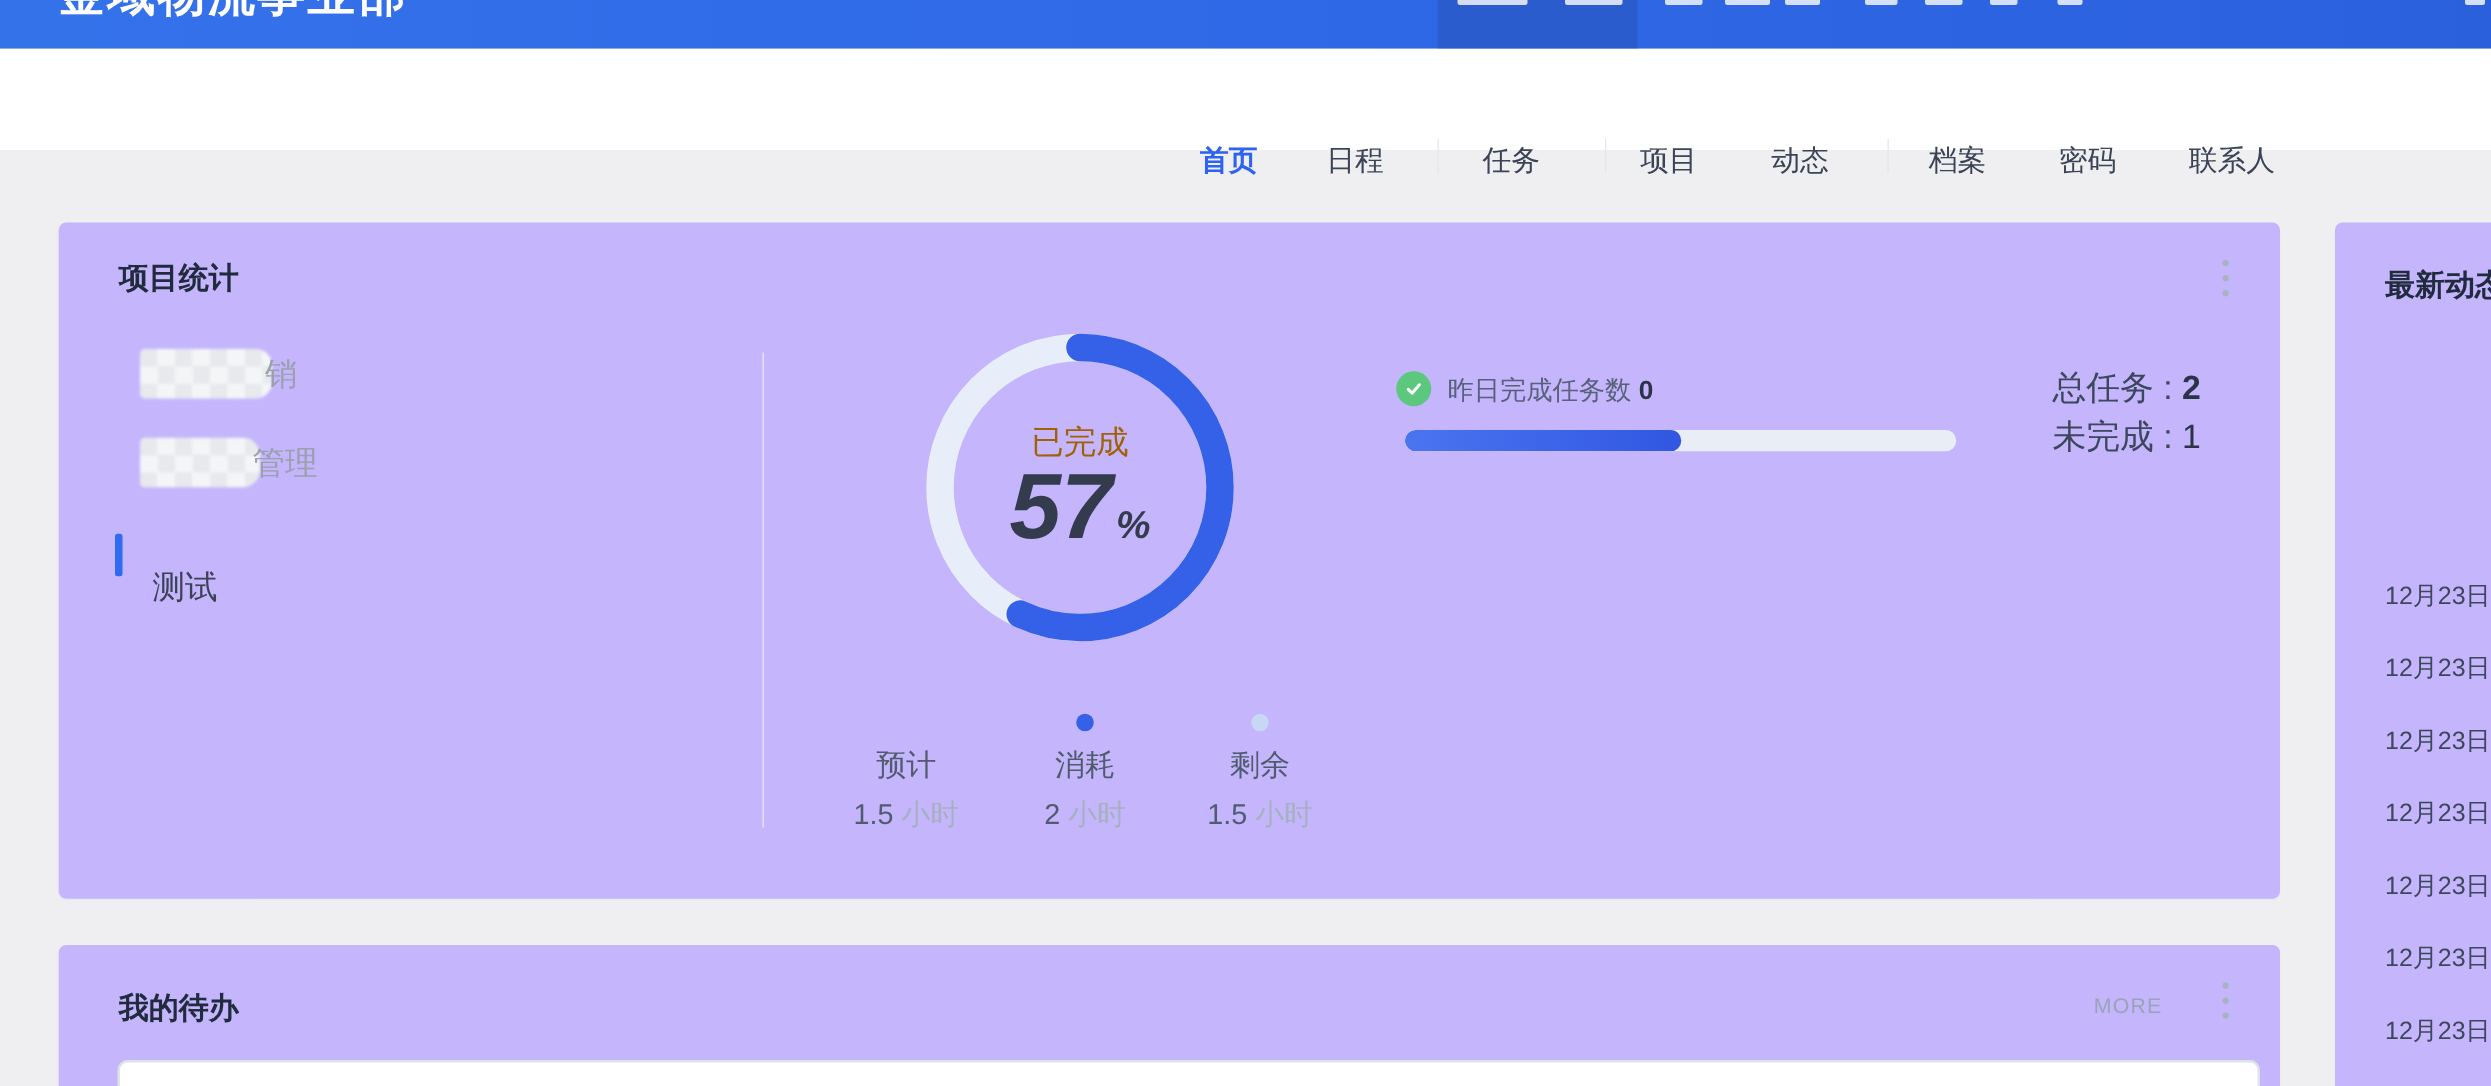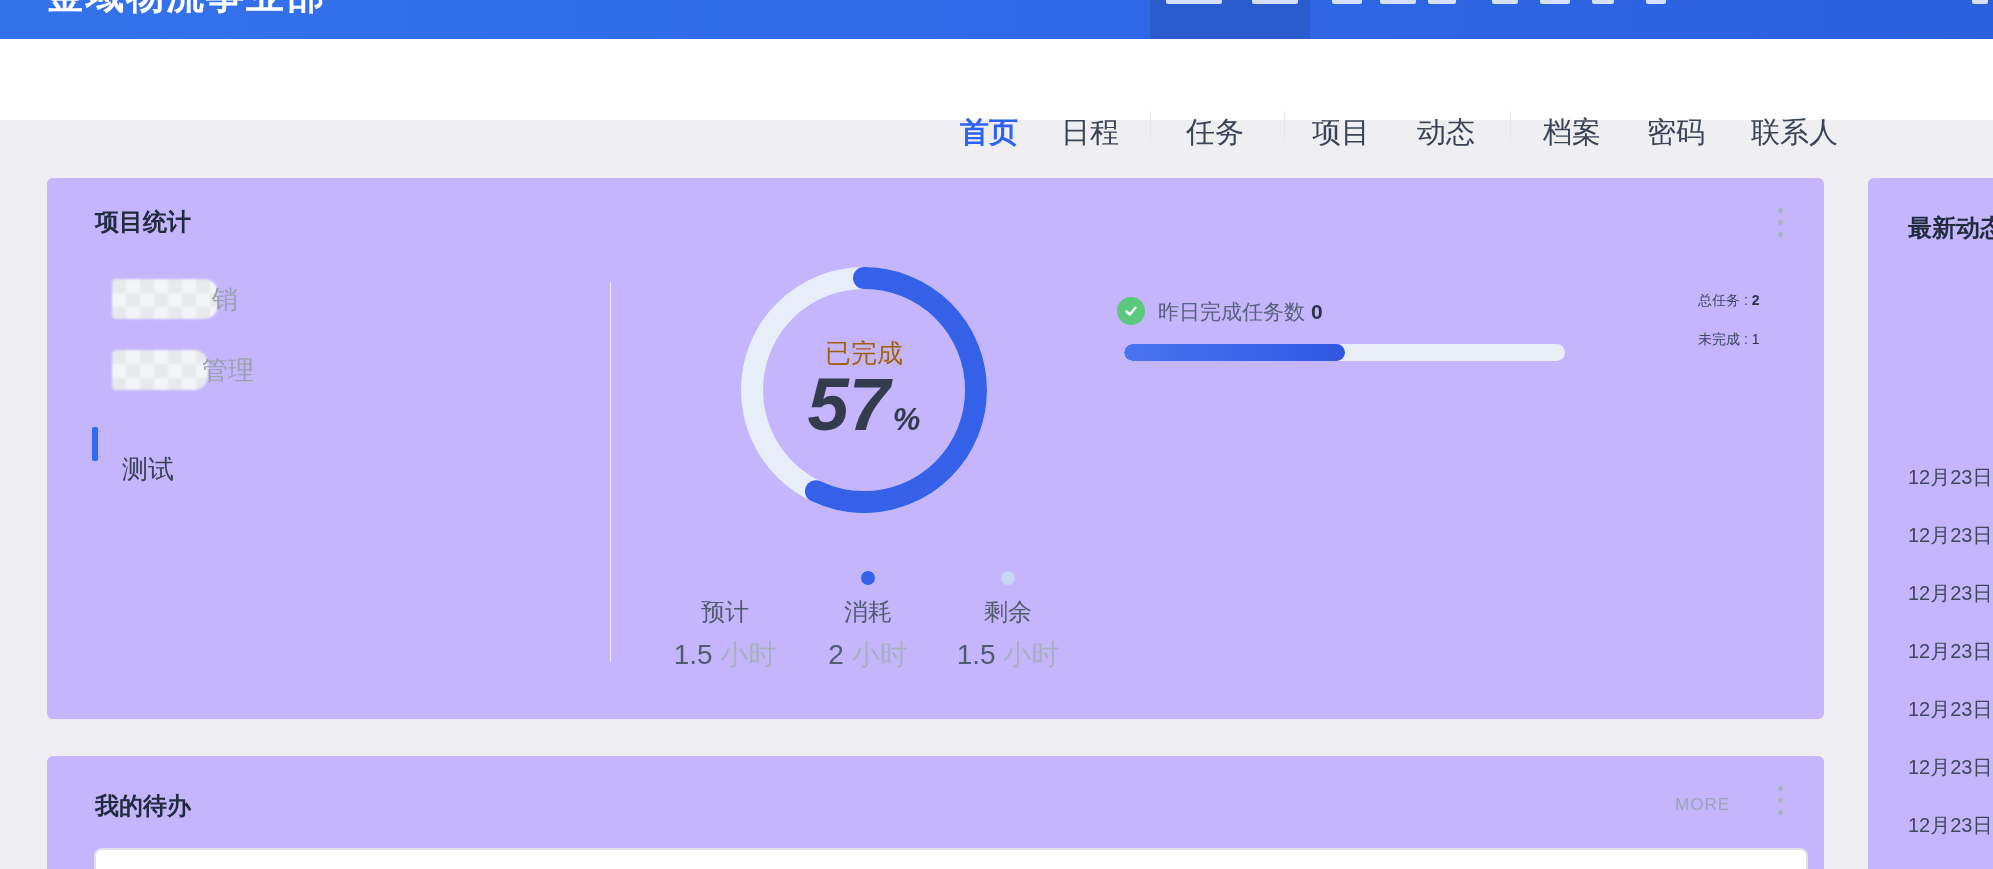--- a/index.html
+++ b/index.html
@@ -9,21 +9,21 @@
   
   .topbar { position:absolute; left:0; top:0; width:1993px; height:39px;
             background:linear-gradient(90deg,#3472ea 0%, #2f68e6 55%, #2b60dd 100%); overflow:hidden; }
   .topbar-title { position:absolute; left:46px; top:-30px; font-size:38px; font-weight:bold;
                   color:#ffffff; letter-spacing:2px; white-space:nowrap; }
   .topbar-selected { position:absolute; left:1150px; top:0; width:160px; height:39px; background:#2a5ccd; }
   .frag { position:absolute; top:0; height:4px; background:rgba(255,255,255,.8); border-radius:0 0 2px 2px; }
 
   
   .navrow { position:absolute; left:0; top:39px; width:1993px; height:81px; background:#ffffff; }
-  .tab { position:absolute; top:74px; font-size:29px; color:#3b4456; cursor:pointer; white-space:nowrap; }
+  .tab { position:absolute; top:74px; font-size:23px; color:#3b4456; cursor:pointer; white-space:nowrap; }
   .tab.active { color:#2e62f1; font-weight:bold; }
   .nav-divider { position:absolute; top:72px; width:1px; height:28px; background:#e3e6ec; }
 
   
   .card { position:absolute; background:#c4b5fd; border-radius:6px; box-shadow:0 1px 2px rgba(40,60,100,.03); }
   .card-title { position:absolute; font-size:24px; font-weight:bold; color:#212b3d; white-space:nowrap; }
   .kebab { position:absolute; width:20px; height:40px; display:flex; flex-direction:column;
            align-items:center; justify-content:center; gap:7px; cursor:pointer; }
   .kebab i { width:5px; height:5px; border-radius:50%; background:#a9b2c2; }
 
@@ -42,32 +42,32 @@
   .donut-label { top:336px; font-size:26px; color:#a16207; }
   .donut-num-row { position:absolute; left:740px; top:368px; width:248px; display:flex;
                    justify-content:center; align-items:baseline;font-style:italic; }
   .donut-num { font-size:74px; font-weight:bold; color:#333b4c; line-height:1; }
   .donut-pct { font-size:31px; font-weight:bold; color:#333b4c; margin-left:3px; }
 
   
   .legend-dot { position:absolute; top:571px; width:14px; height:14px; border-radius:50%; }
   .legend-col { position:absolute; top:596px; width:160px; text-align:center; }
   .legend-name { font-size:24px; color:#515b6e; }
-  .legend-val { margin-top:8px; font-size:28px; color:#515b6e; }
+  .legend-val { margin-top:8px; font-size:23px; color:#515b6e; }
   .legend-unit { color:#a7b0bf; }
 
   
   .check-circle { position:absolute; left:1117px; top:297px; width:28px; height:28px;
                   border-radius:50%; background:#5bc87e; display:flex; align-items:center; justify-content:center; }
   .yesterday { position:absolute; left:1158px; top:298px; font-size:21px; color:#58617a; white-space:nowrap; }
   .yesterday b { color:#2b3347; margin-left:6px; }
   .pbar { position:absolute; left:1124px; top:344px; width:441px; height:17px;
           background:#e8edf6; border-radius:9px; overflow:hidden; }
   .pbar-fill { height:100%; background:linear-gradient(90deg,#4a74f0,#3157e2); border-radius:9px; }
-  .totline { position:absolute; left:1698px; font-size:14px; color:#3d475c; white-space:nowrap; }
+  .totline { position:absolute; left:1642px; font-size:27px; color:#3d475c; white-space:nowrap; }
   .totline b { color:#2b3347; }
 
   
   .more { position:absolute; left:1675px; top:795px; font-size:17px; letter-spacing:1px;
           color:#9aa4b4; cursor:pointer; }
   .todo-box { position:absolute; left:94px; top:848px; width:1714px; height:60px;
               background:#fff; border:2px solid #dfe2e7; border-radius:8px; }
 
   
   .activity-item { font-size:20px; color:#3e4759; white-space:nowrap; cursor:pointer; height:28px; line-height:28px; }

